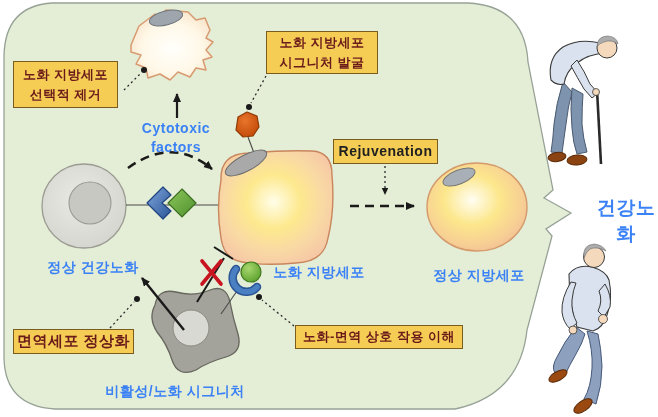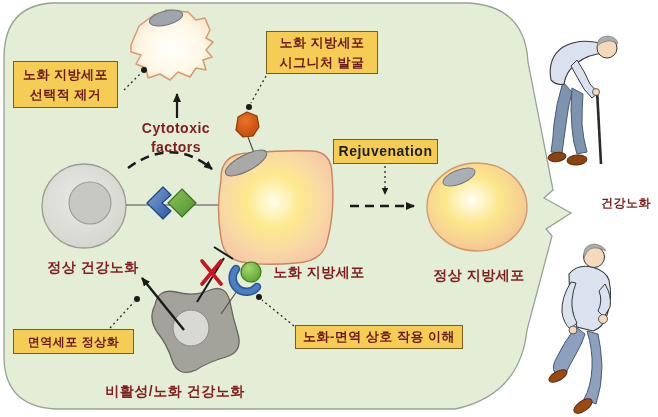--- a/index.html
+++ b/index.html
@@ -2,21 +2,21 @@
 <html><head>
 <meta charset="utf-8">
 <style>
   html,body{margin:0;padding:0;background:#fff;}
   .stage{
     position:relative;width:658px;height:417px;background:#ffffff;overflow:hidden;
     font-family:"Liberation Sans",sans-serif;
   }
   .stage svg{position:absolute;left:0;top:0;}
   .lbl{
-    position:absolute;color:#7f1d1d;font-weight:bold;text-align:center;
+    position:absolute;color:#3b82f6;font-weight:bold;text-align:center;
     white-space:pre-line;line-height:1.35;letter-spacing:0.5px;
   }
   .gold-box{
     position:absolute;background:#F5CD55;border:1.5px solid #7a5c1e;
     color:#6B1A1A;font-weight:bold;text-align:center;white-space:pre-line;
     display:flex;align-items:center;justify-content:center;line-height:1.5;
     box-sizing:border-box;letter-spacing:0.5px;
   }
   .gold-box.dark{color:#1f1f1f;}
 </style>
@@ -188,29 +188,29 @@
 </svg>
 
 <div class="gold-box" style="left:13px;top:61px;width:105px;height:47px;font-size:13px;">노화 지방세포
 선택적 제거</div>
 
 <div class="gold-box" style="left:266px;top:31px;width:112px;height:43px;font-size:13px;">노화 지방세포
 시그니처 발굴</div>
 
 <div class="gold-box dark" style="left:333px;top:139px;width:105px;height:25px;font-size:14px;">Rejuvenation</div>
 
-<div class="gold-box" style="left:13px;top:329px;width:121px;height:25px;font-size:12px;">면역세포 정상화</div>
+<div class="gold-box" style="left:13px;top:329px;width:121px;height:25px;font-size:15px;">면역세포 정상화</div>
 
 <div class="gold-box" style="left:295px;top:325px;width:168px;height:24px;font-size:13px;">노화-면역 상호 작용 이해</div>
 
 <div class="lbl" style="left:120px;top:119px;width:112px;font-size:14px;">Cytotoxic factors</div>
 
 <div class="lbl" style="left:34px;top:258px;width:118px;font-size:14px;">정상 건강노화</div>
 
 <div class="lbl" style="left:268px;top:263px;width:102px;font-size:14px;">노화 지방세포</div>
 
 <div class="lbl" style="left:428px;top:266px;width:102px;font-size:14px;">정상 지방세포</div>
 
-<div class="lbl" style="left:90px;top:382px;width:170px;font-size:14px;">비활성/노화 건강노화</div>
-
-<div class="lbl" style="left:594px;top:195px;width:64px;font-size:12px;">건강노화</div>
+<div class="lbl" style="left:90px;top:382px;width:170px;font-size:14px;">비활성/노화 시그니처</div>
+
+<div class="lbl" style="left:594px;top:195px;width:64px;font-size:19px;">건강노화</div>
 
 </div>
 
 </body></html>

